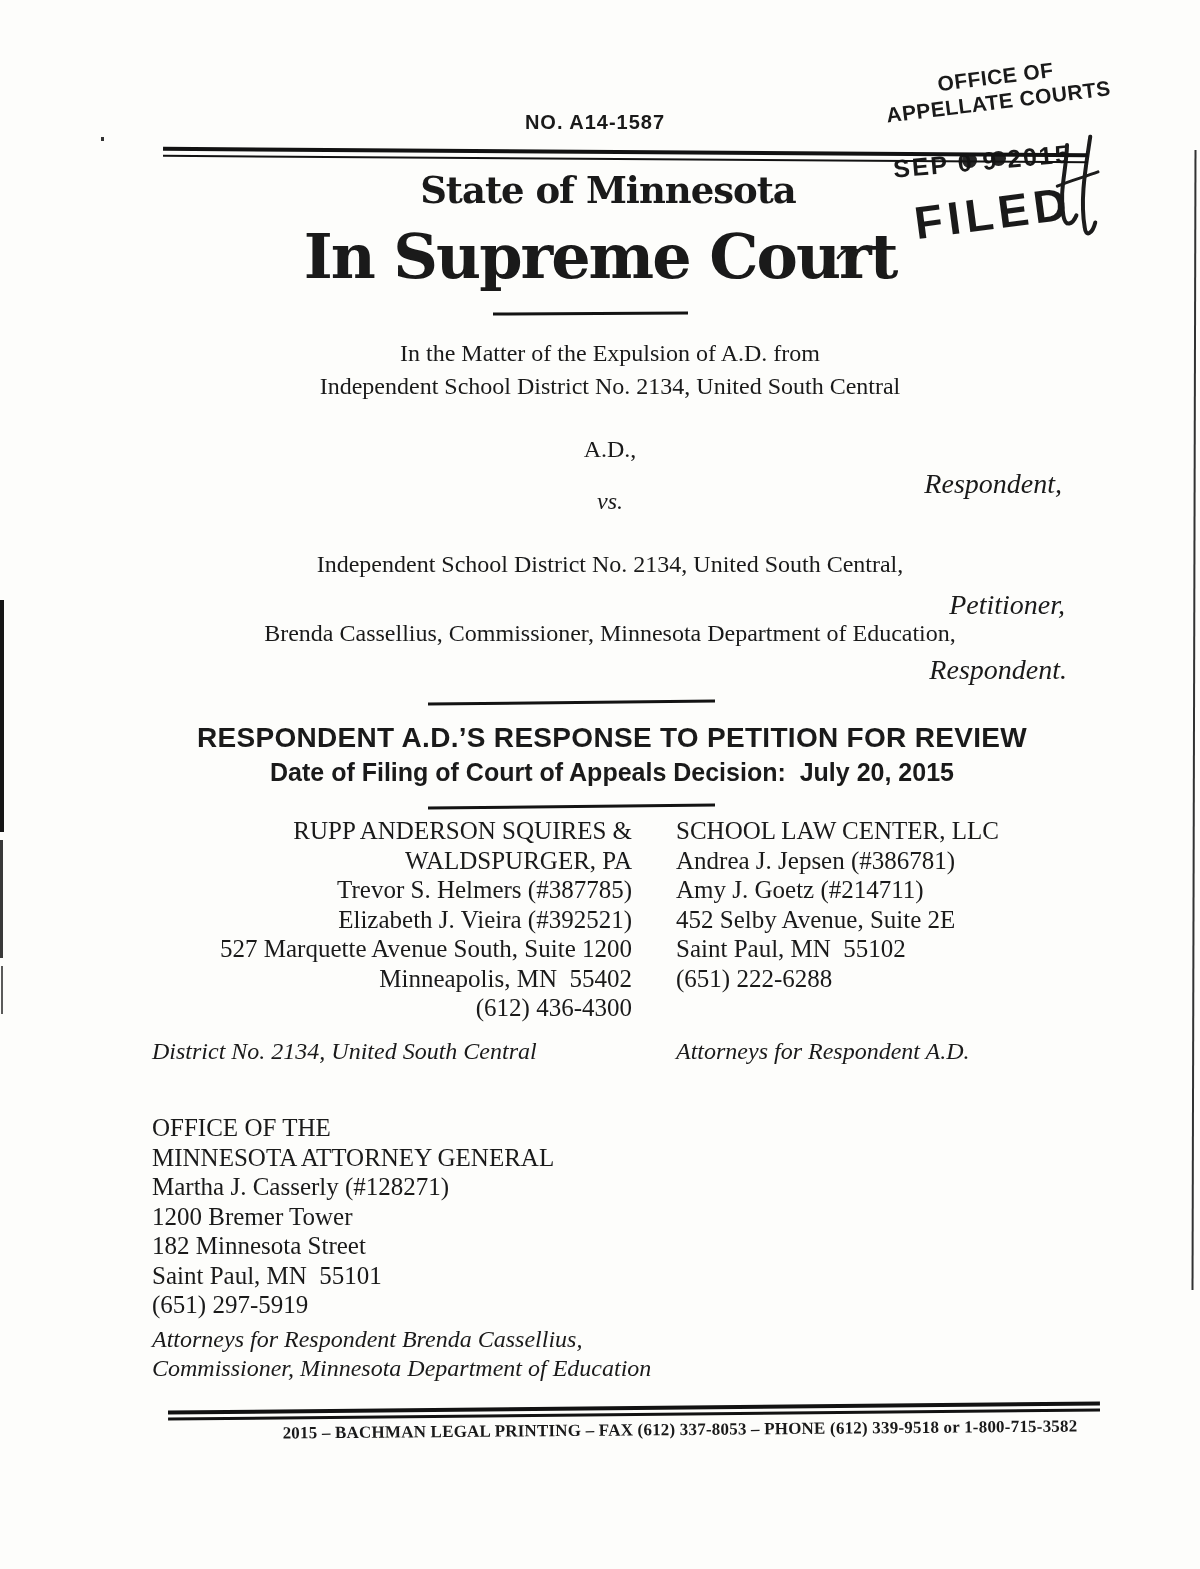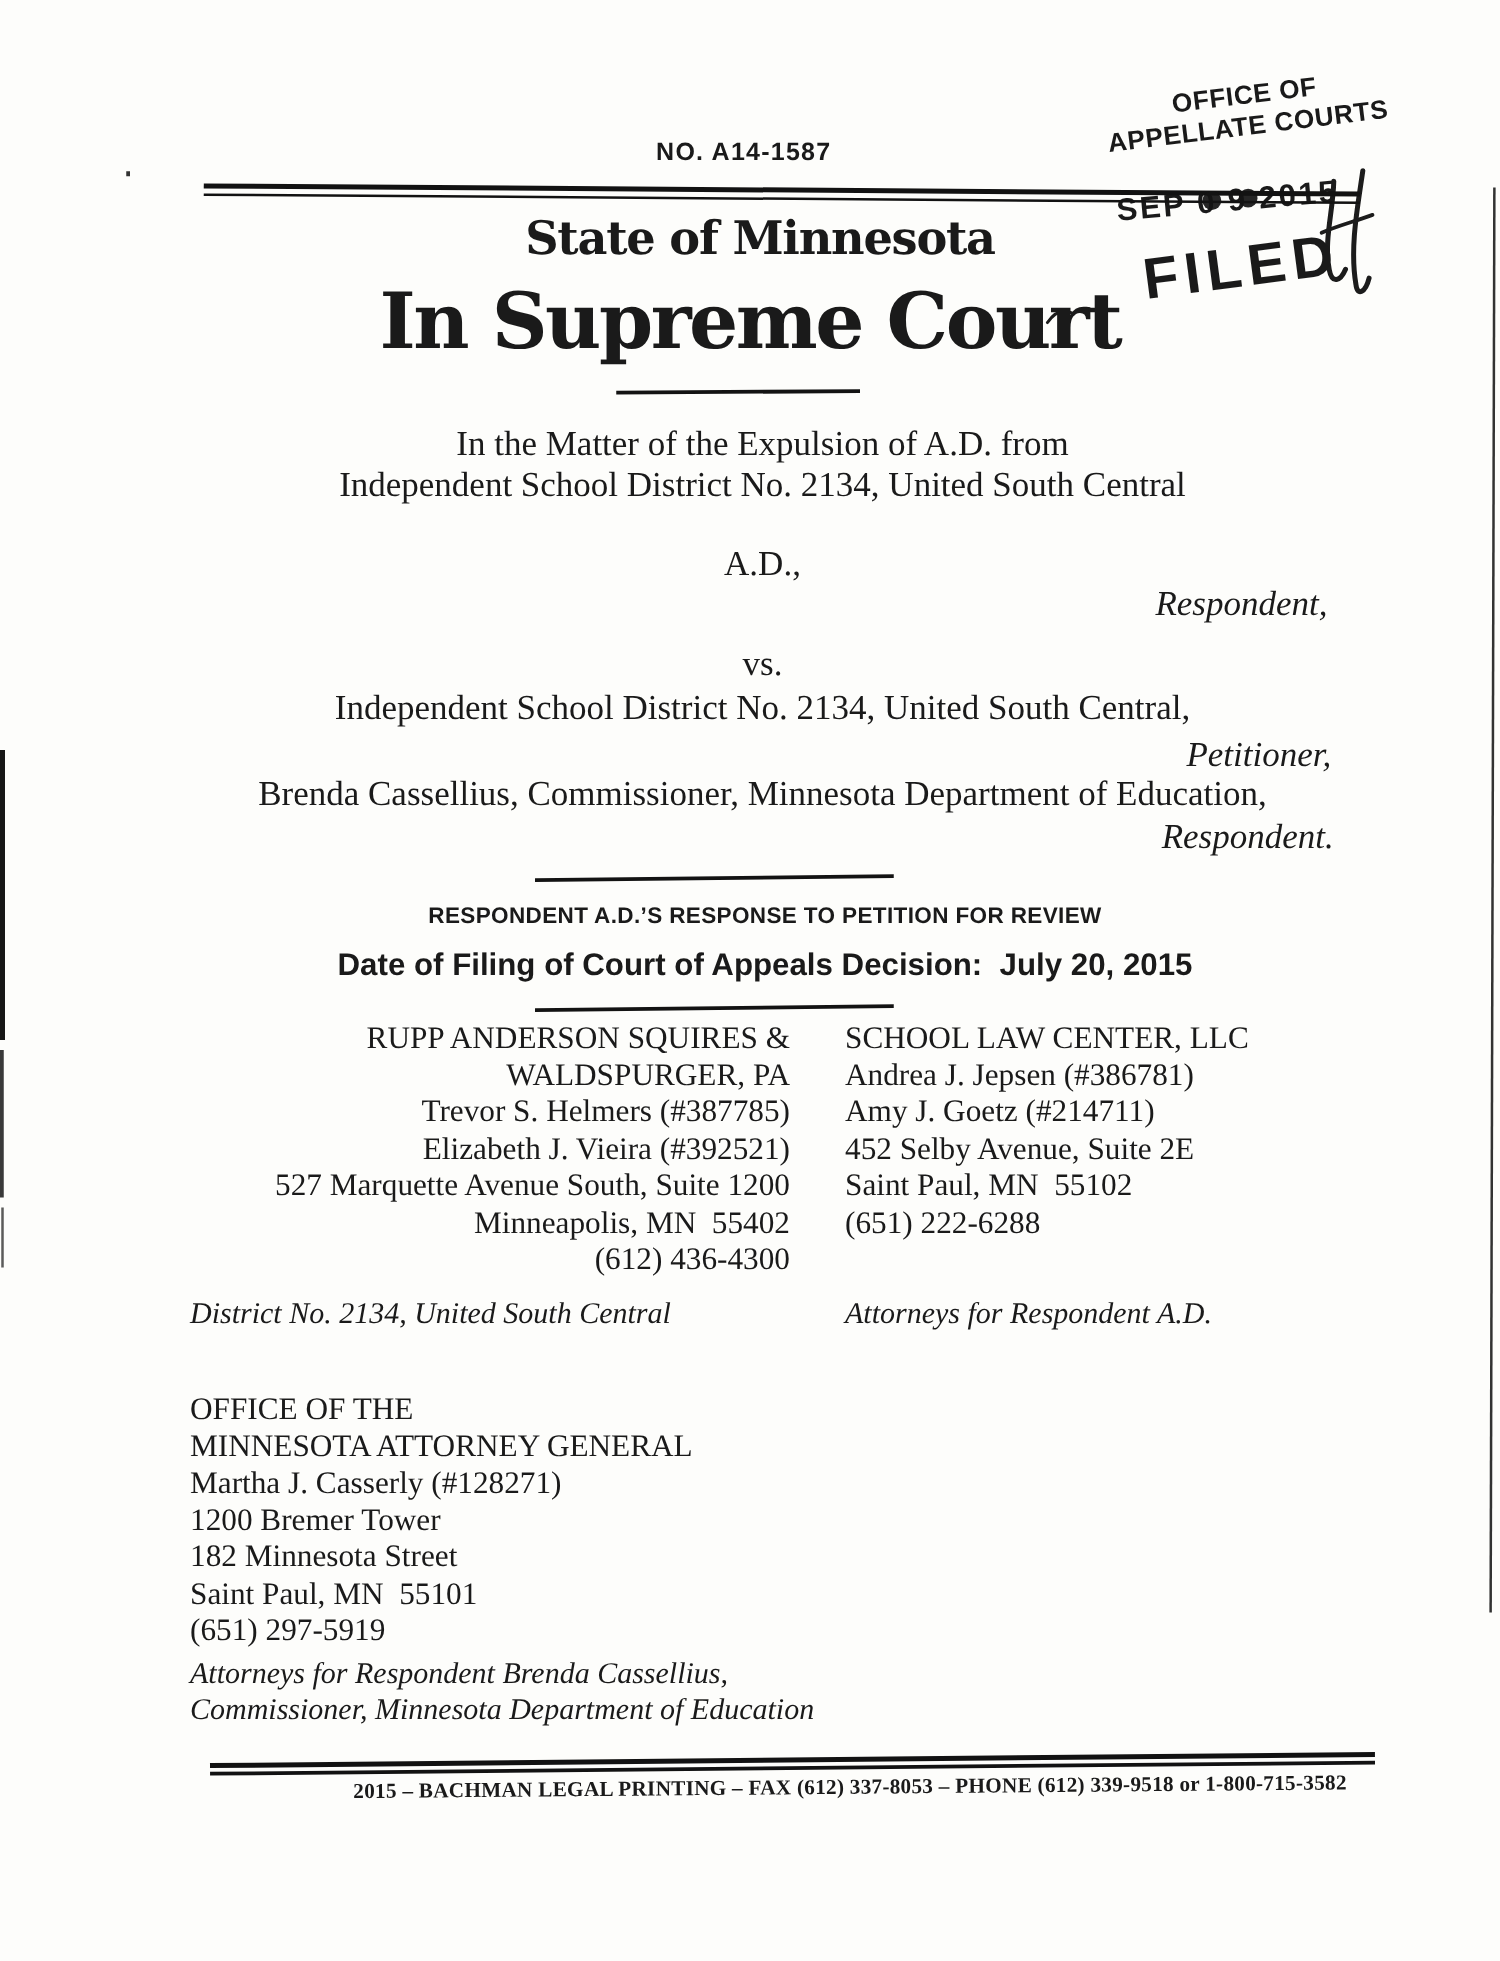--- a/index.html
+++ b/index.html
@@ -24,27 +24,27 @@
     font-weight:bold; font-size:25px; letter-spacing:2px; z-index:4; }
   .ov-dot { width:15px; height:15px; border-radius:50%; background:#141414; z-index:6; opacity:.92; }
   .stamp-filed { left:888px; top:186px; width:210px; transform:rotate(-7.5deg);
     font-weight:bold; font-size:46px; letter-spacing:5px; z-index:3; }
 
   .bl { font-family:"DejaVu Serif", serif; font-weight:700; letter-spacing:-1px; }
   .title-state { left:28px; top:168px; width:1160px; font-size:37px;text-align:center; }
   .title-court { left:20px; top:220px; width:1160px; font-size:62px; letter-spacing:-2px; }
   .court-underline { left:493px; top:312px; width:195px; height:3px; background:#131313; transform:rotate(-0.3deg); }
 
-  .cap { left:20px; width:1180px; font-size:28px; }
+  .cap { left:20px; width:1180px; font-size:24px; }
   .role { font-size:28px; font-style:italic; }
 
   .rule-mid { left:428px; width:287px; height:3px; background:#131313; transform:rotate(-0.6deg); }
 
   .doc-title { left:24px; width:1176px; font-family:"Liberation Sans",sans-serif; font-weight:bold; }
-  .doc-title-1 { font-size:18px; letter-spacing:0.3px; }
+  .doc-title-1 { font-size:28px; letter-spacing:0.3px; }
   .doc-title-2 { font-size:25px; }
 
   .firm-lines div { font-size:25px; line-height:29.5px; }
   .note-lines div { font-size:24px; line-height:28.5px; font-style:italic; }
 
   .edge { background:#161616; }
 
   .foot-rule { left:168px; top:1406px; width:932px; transform:rotate(-0.55deg); }
   .foot-rule .r1 { height:4px; background:#121212; }
   .foot-rule .r2 { height:3px; background:#121212; margin-top:3px; }
@@ -85,21 +85,21 @@
   <div class="abs" style="left:101px;top:137px;width:3px;height:4px;background:#333;"></div>
 
   <div class="abs ctr bl title-state">State of Minnesota</div>
   <div class="abs ctr bl title-court">In Supreme Court</div>
   <div class="abs court-underline"></div>
 
   <div class="abs ctr cap" style="top:340px;">In the Matter of the Expulsion of A.D. from</div>
   <div class="abs ctr cap" style="top:373px;">Independent School District No. 2134, United South Central</div>
   <div class="abs ctr cap" style="top:436px;">A.D.,</div>
   <div class="abs role" style="right:138px; top:468px;">Respondent,</div>
-  <div class="abs ctr cap" style="top:516px;">vs.</div>
+  <div class="abs ctr cap" style="top:488px;font-style:italic;">vs.</div>
   <div class="abs ctr cap" style="top:551px;">Independent School District No. 2134, United South Central,</div>
   <div class="abs role" style="right:135px; top:589px;">Petitioner,</div>
   <div class="abs ctr cap" style="top:620px;">Brenda Cassellius, Commissioner, Minnesota Department of Education,</div>
   <div class="abs role" style="right:133px; top:654px;">Respondent.</div>
 
   <div class="abs rule-mid" style="top:701px;"></div>
   <div class="abs ctr doc-title doc-title-1" style="top:722px;">RESPONDENT A.D.’S RESPONSE TO PETITION FOR REVIEW</div>
   <div class="abs ctr doc-title doc-title-2" style="top:758px;">Date of Filing of Court of Appeals Decision:&nbsp; July 20, 2015</div>
   <div class="abs rule-mid" style="top:805px;"></div>
 

